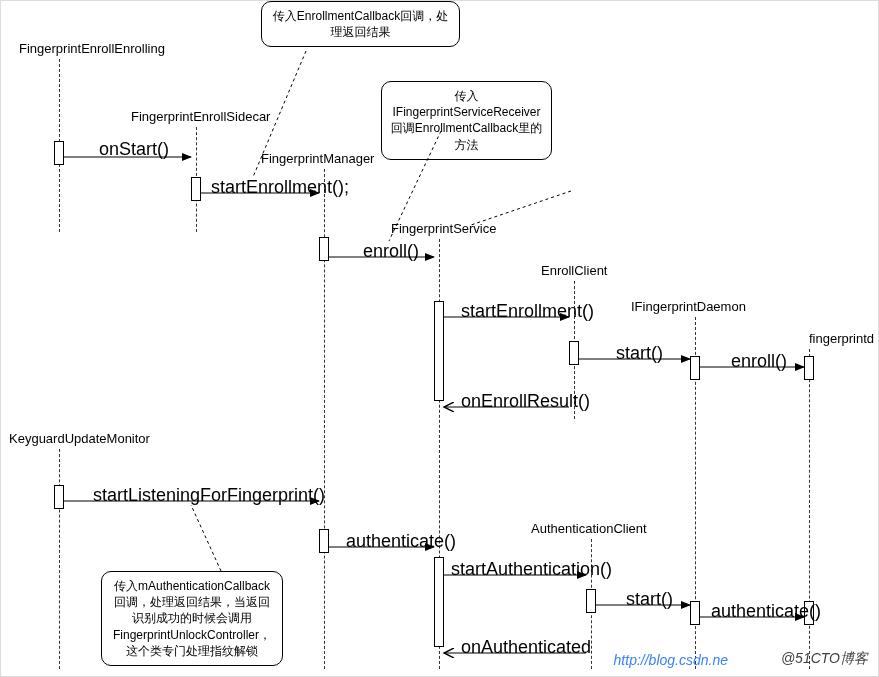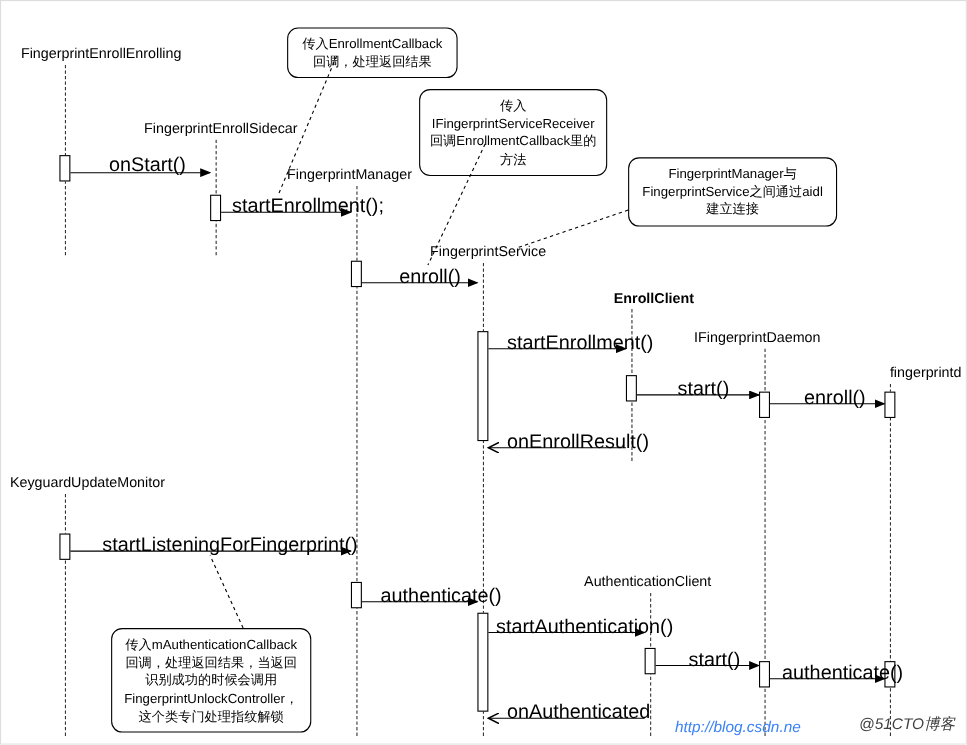--- a/index.html
+++ b/index.html
@@ -63,21 +63,21 @@
 </style>
 </head>
 <body>
 
 <div class="diagram">
 
   <div class="lifeline-head" style="left:18px; top:40px;">FingerprintEnrollEnrolling</div>
   <div class="lifeline-head" style="left:130px; top:108px;">FingerprintEnrollSidecar</div>
   <div class="lifeline-head" style="left:260px; top:150px;">FingerprintManager</div>
   <div class="lifeline-head" style="left:390px; top:220px;">FingerprintService</div>
-  <div class="lifeline-head" style="left:557px; top:262px;font-weight:bold;">EnrollClient</div>
+  <div class="lifeline-head" style="left:540px; top:262px;">EnrollClient</div>
   <div class="lifeline-head" style="left:630px; top:298px;">IFingerprintDaemon</div>
   <div class="lifeline-head" style="left:808px; top:330px;text-align:right;">fingerprintd</div>
   <div class="lifeline-head" style="left:8px; top:430px;">KeyguardUpdateMonitor</div>
   <div class="lifeline-head" style="left:530px; top:520px;">AuthenticationClient</div>
 
   <div class="lifeline-bar" style="left:58px; top:58px; height:173px;"></div>
   <div class="lifeline-bar" style="left:195px; top:126px; height:105px;"></div>
   <div class="lifeline-bar" style="left:323px; top:168px; height:500px;"></div>
   <div class="lifeline-bar" style="left:438px; top:238px; height:430px;"></div>
   <div class="lifeline-bar" style="left:573px; top:280px; height:138px;"></div>
@@ -94,23 +94,22 @@
   <div class="activation" style="left:689px; top:355px; height:24px;"></div>
   <div class="activation" style="left:803px; top:355px; height:24px;"></div>
 
   <div class="activation" style="left:53px; top:484px; height:24px;"></div>
   <div class="activation" style="left:318px; top:528px; height:24px;"></div>
   <div class="activation" style="left:433px; top:556px; height:90px;"></div>
   <div class="activation" style="left:585px; top:588px; height:24px;"></div>
   <div class="activation" style="left:689px; top:600px; height:24px;"></div>
   <div class="activation" style="left:803px; top:600px; height:24px;"></div>
 
-  <div class="note" style="left:260px; top:24px; width:155px;">传入EnrollmentCallback回调，处理返回结果</div>
+  <div class="note" style="left:260px; top:0; width:199px;">传入EnrollmentCallback回调，处理返回结果</div>
   <div class="note" style="left:380px; top:80px; width:171px;">传入IFingerprintServiceReceiver回调EnrollmentCallback里的方法</div>
-  <div class="note" style="left:570px; top:142px; width:190px;">FingerprintManager与FingerprintService之间通过aidl建立连接</div>
   <div class="note" style="left:100px; top:570px; width:182px;">传入mAuthenticationCallback回调，处理返回结果，当返回识别成功的时候会调用FingerprintUnlockController，这个类专门处理指纹解锁</div>
 
   <div class="msg-label" style="left:98px; top:138px;">onStart()</div>
   <div class="msg-label" style="left:210px; top:176px;">startEnrollment();</div>
   <div class="msg-label" style="left:362px; top:240px;">enroll()</div>
   <div class="msg-label" style="left:460px; top:300px;">startEnrollment()</div>
   <div class="msg-label" style="left:615px; top:342px;">start()</div>
   <div class="msg-label" style="left:730px; top:350px;">enroll()</div>
   <div class="msg-label" style="left:460px; top:390px;">onEnrollResult()</div>
 

